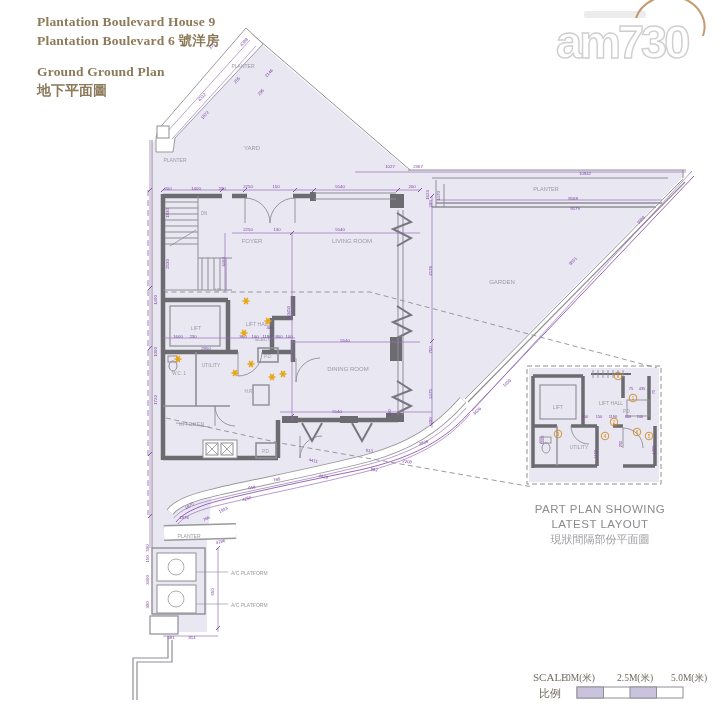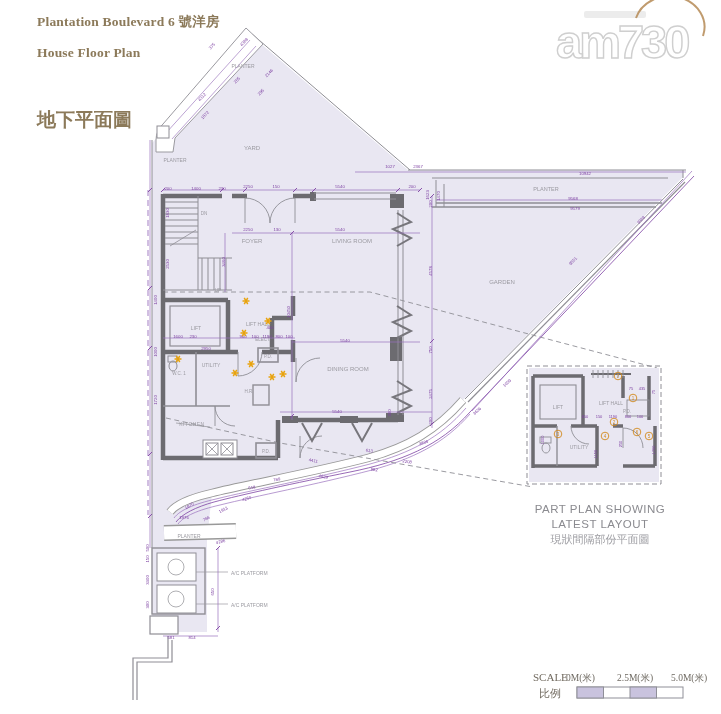--- a/index.html
+++ b/index.html
@@ -1,35 +1,36 @@
 <!DOCTYPE html>
 <html><head>
 <meta charset="utf-8">
 <style>
   html,body{margin:0;padding:0;}
   body{width:721px;height:714px;position:relative;background:#ffffff;overflow:hidden;
        font-family:"Liberation Sans",sans-serif;}
   .title-block{position:absolute;left:37px;top:12px;color:#8c7a5a;
        font-family:"Liberation Serif",serif;font-weight:bold;line-height:19px;}
   .title-block .en{font-size:13.5px;letter-spacing:.2px;}
-  .title-block .zh{font-size:19px;margin-top:48px;}
+  .title-block .zh{font-size:14px;}
   .title-gap{height:12px;}
   svg text{font-family:"Liberation Sans",sans-serif;}
   .serif{font-family:"Liberation Serif",serif;}
   .plan-label{fill:#9b9aa1;letter-spacing:.5px;}
   .caption-en{fill:#8b8b90;font-size:11.5px;letter-spacing:.5px;}
   .caption-zh{fill:#9d9da2;font-size:11px;}
 </style>
 </head>
 <body>
 
 <div class="title-block">
+  <div class="en">Plantation Boulevard House 9</div>
   <div class="en">Plantation Boulevard 6 號洋房</div>
   <div class="title-gap"></div>
-  <div class="en">House Floor Plan</div>
+  <div class="en">Ground Ground Plan</div>
   <div class="zh">地下平面圖</div>
 </div>
 
 <svg width="721" height="714" viewBox="0 0 721 714" style="position:absolute;left:0;top:0;">
 
   <g>
     <path d="M252,36 L408,170 L683,170 L683,177 L463,400 C437,430 408,447 368,458 C310,473 248,484 212,493
              L207,540 L207,632 L152,632 L152,143 Z" fill="#e9e7f2"></path>
   </g>
 

